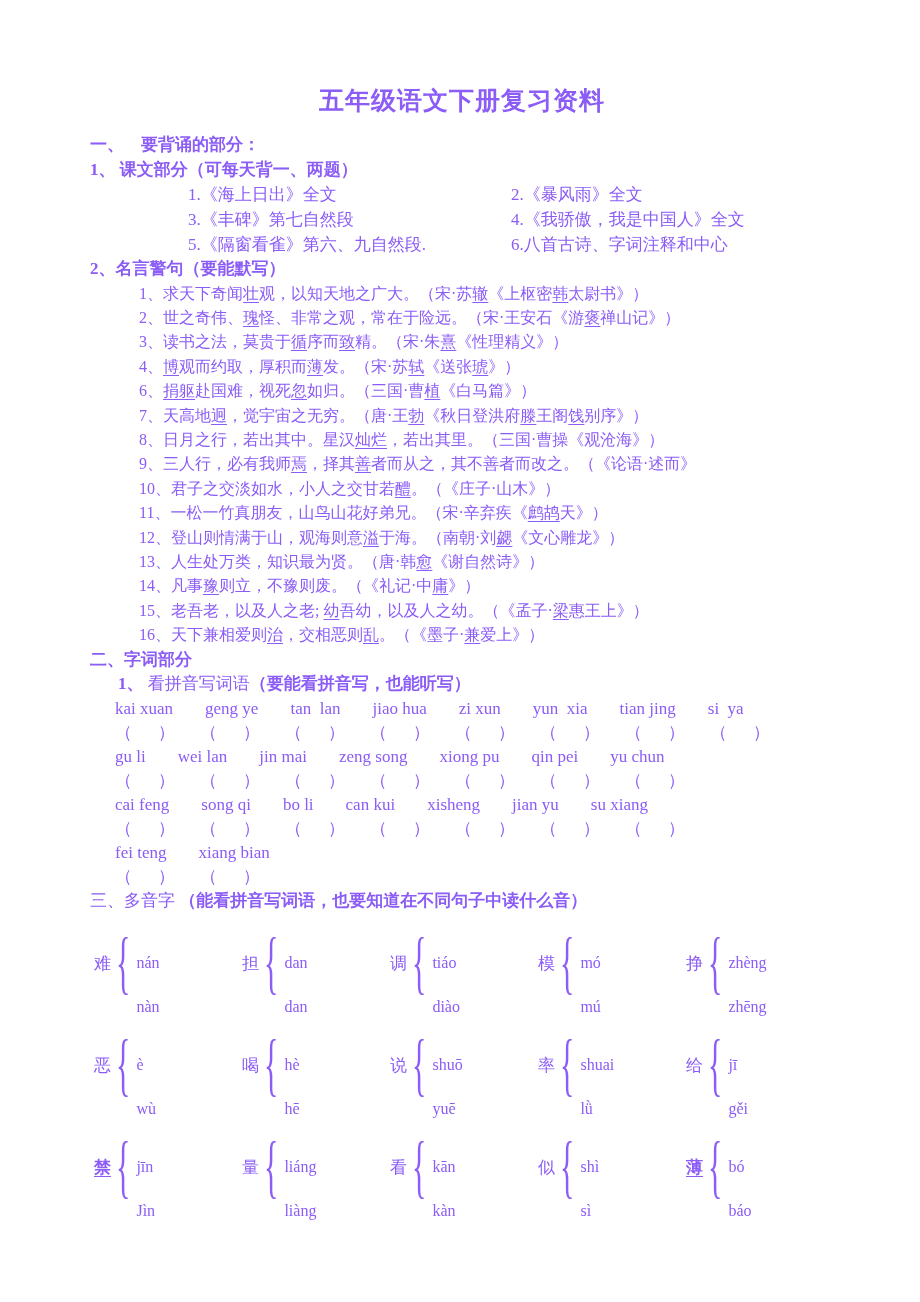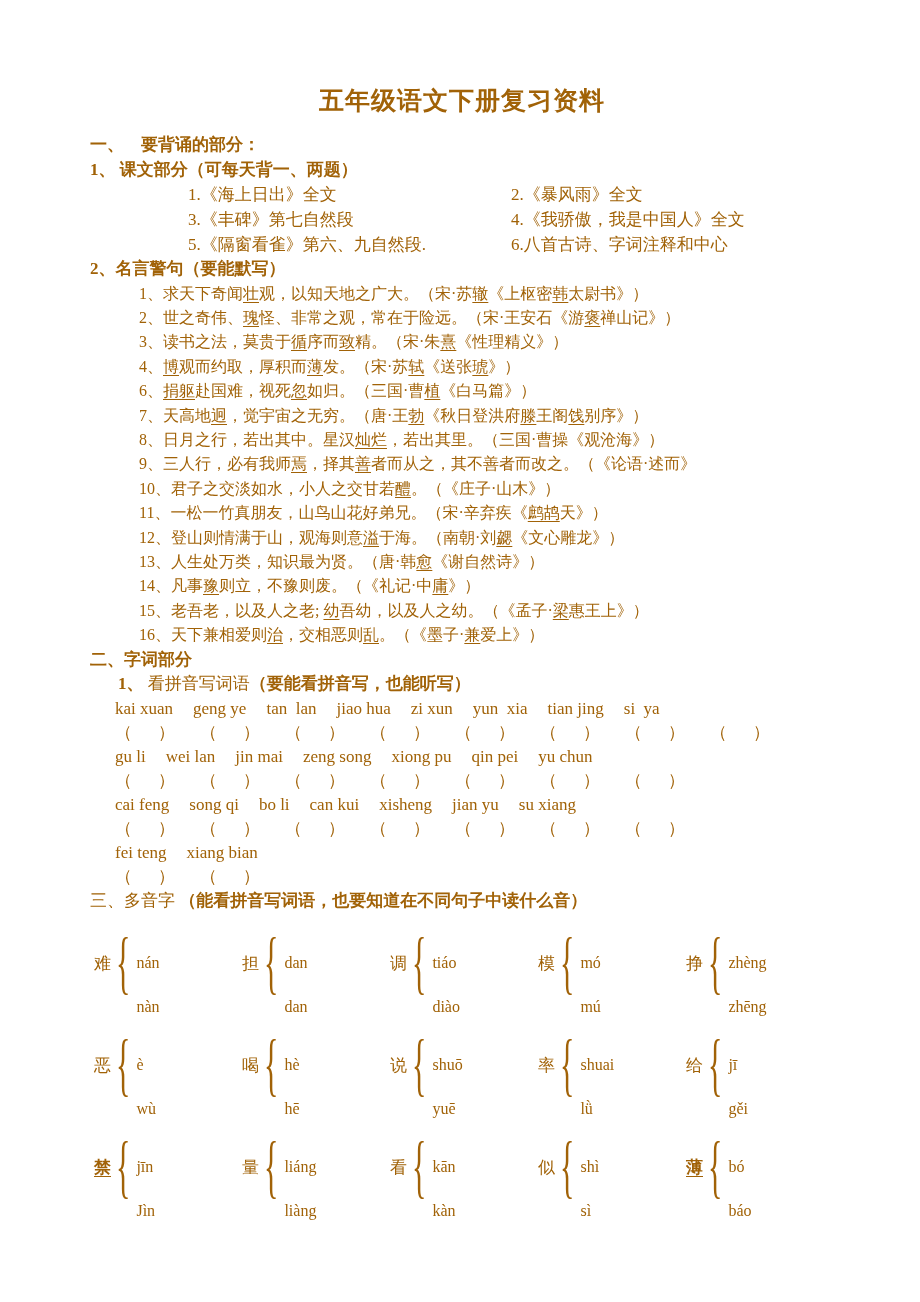--- a/index.html
+++ b/index.html
@@ -1,31 +1,31 @@
 <!DOCTYPE html>
 <html><head>
 <meta charset="utf-8">
 <style>
   * { box-sizing: border-box; }
   html, body { margin: 0; padding: 0; background: #ffffff; }
   .page {
-    width: 920px; height: 1302px; background: #ffffff; color: #a16207;
+    width: 920px; height: 1302px; background: #ffffff; color: #8b5cf6;
     font-family: "Liberation Serif", "DejaVu Serif", serif;
     overflow: hidden; position: relative;
   }
   .content { padding: 84px 86px 0 90px; }
   .title { text-align: center; font-size: 25px; font-weight: 700; margin-bottom: 16px; letter-spacing: 1px; }
   .line { font-size: 17px; line-height: 24.5px; white-space: pre-wrap; }
   .heading { font-weight: 700; }
   .course-row { display: flex; padding-left: 55px; font-size: 17px; line-height: 25px; }
   .course-item:first-child { width: 323px; flex: none; margin-left: 43px; }
   .quote-line { padding-left: 49px; font-size: 16px; line-height: 24.4px; white-space: pre-wrap; }
   .quote-line u { text-decoration: underline; text-underline-offset: 3px; }
   .pinyin-heading { padding-left: 28px; }
-  .py-words { display: flex; gap: 20px; padding-left: 25px; font-size: 17px; line-height: 24px; white-space: pre; }
+  .py-words { display: flex; gap: 32px; padding-left: 25px; font-size: 17px; line-height: 24px; white-space: pre; }
   .py-word { white-space: pre; }
   .py-parens { display: flex; gap: 25px; padding-left: 25px; font-size: 17px; line-height: 24px; }
   .blank-gap { display: inline-block; width: 26px; }
   .poly-grid {
     display: grid; grid-template-columns: repeat(5, 1fr);
     row-gap: 30px; margin-top: 14px; padding-left: 4px; width: 744px;
   }
   .poly-entry { display: flex; align-items: center; height: 72px; }
   .poly-char { font-size: 17px; margin-right: 3px; flex: none; }
   .poly-char.emph { font-weight: 700; text-decoration: underline; text-underline-offset: 3px; }

